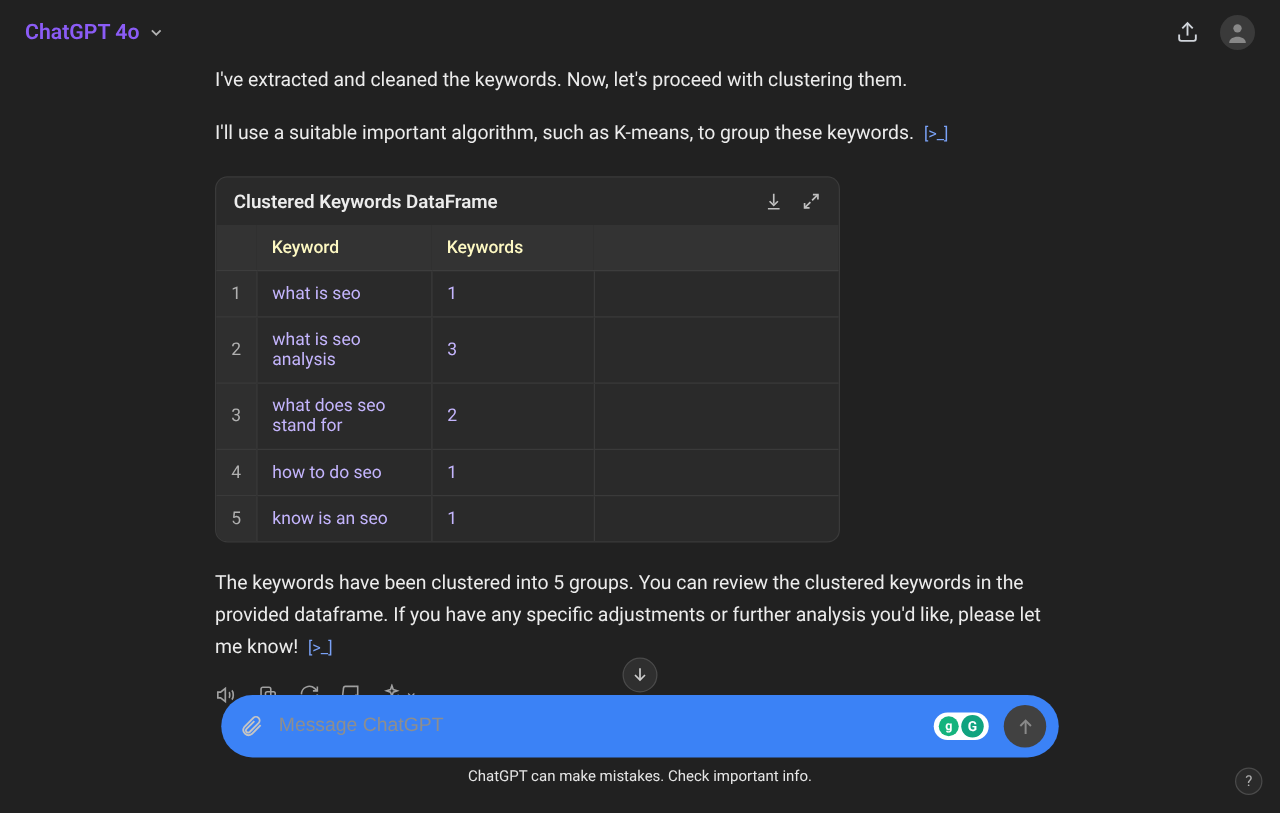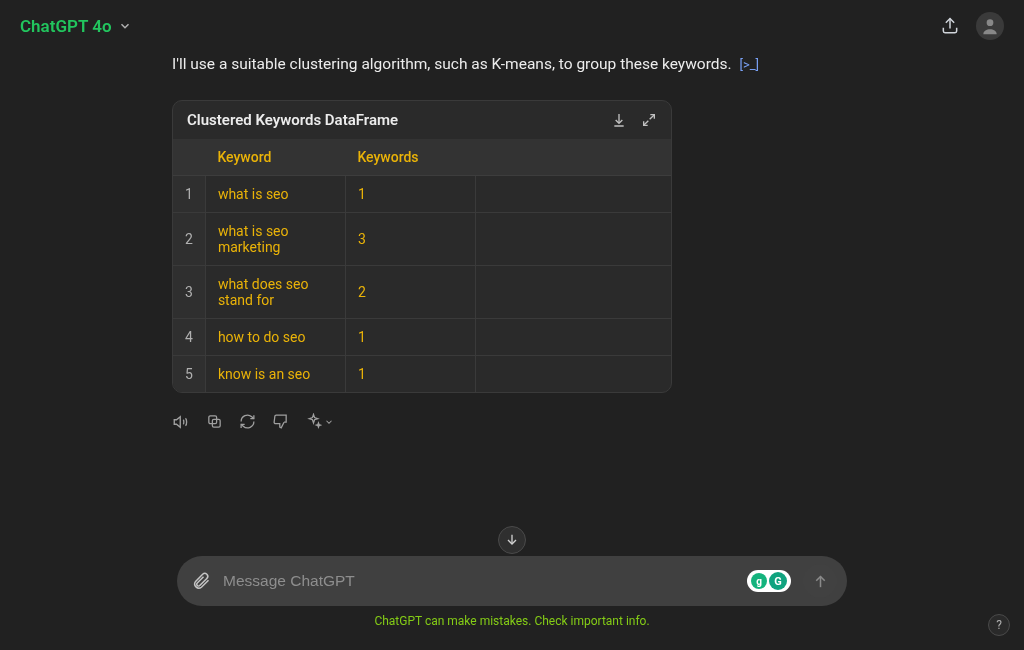--- a/index.html
+++ b/index.html
@@ -17,21 +17,21 @@
     align-items: center;
     justify-content: space-between;
     padding: 12px 20px;
   }
   .model-selector {
     display: flex;
     align-items: center;
     gap: 6px;
     font-size: 17px;
     font-weight: 600;
-    color: #22c55e;
+    color: #8b5cf6;
     cursor: pointer;
   }
   .header-right {
     display: flex;
     align-items: center;
     gap: 16px;
   }
   .avatar {
     width: 28px;
     height: 28px;
@@ -87,31 +87,31 @@
   .df-actions span { cursor: pointer; }
   table {
     width: 100%;
     border-collapse: collapse;
     font-size: 14px;
   }
   thead th {
     background: #333333;
     text-align: left;
     font-weight: 500;
-    color: #eab308;
+    color: #fef9c3;
     padding: 10px 12px;
     border-bottom: 1px solid #3d3d3d;
   }
   thead th:first-child { width: 32px; }
   thead th:nth-child(2) { width: 140px; }
   thead th:nth-child(3) { width: 130px; }
   tbody td {
     padding: 10px 12px;
     border-top: 1px solid #3a3a3a;
-    color: #eab308;
+    color: #c4b5fd;
     vertical-align: middle;
   }
   tbody td:first-child {
     color: #b0b0b0;
     text-align: center;
     background: #2f2f2f;
     border-right: 1px solid #3a3a3a;
   }
   tbody td:nth-child(2) { border-right: 1px solid #3a3a3a; }
   tbody td:nth-child(3) { border-right: 1px solid #3a3a3a; }
@@ -144,21 +144,21 @@
     bottom: 22px;
     left: 0;
     right: 0;
     display: flex;
     flex-direction: column;
     align-items: center;
     gap: 8px;
   }
   .input-bar {
     width: 670px;
-    background: #404040;
+    background: #3b82f6;
     border-radius: 28px;
     display: flex;
     align-items: center;
     padding: 8px 10px 8px 14px;
     gap: 12px;
   }
   .input-field {
     flex: 1;
     background: transparent;
     border: none;
@@ -187,21 +187,21 @@
     border-radius: 50%;
     background: #414141;
     display: flex;
     align-items: center;
     justify-content: center;
     color: #8a8a8a;
     cursor: pointer;
   }
   .disclaimer {
     font-size: 12px;
-    color: #84cc16;
+    color: #e5e5e5;
   }
   .help-btn {
     position: absolute;
     right: 14px;
     bottom: 14px;
     width: 22px;
     height: 22px;
     border-radius: 50%;
     border: 1px solid #4a4a4a;
     background: #2a2a2a;
@@ -237,22 +237,23 @@
     <div class="avatar">
       <svg viewBox="0 0 24 24" fill="#888">
           <circle cx="12" cy="8" r="4"></circle>
           <path d="M4 22c0-4 4-6 8-6s8 2 8 6"></path>
         </svg>
     </div>
   </div>
 </div>
 
 <div class="main">
+  <p class="msg">I've extracted and cleaned the keywords. Now, let's proceed with clustering them.</p>
   <p class="msg">
-    <span>I'll use a suitable clustering algorithm, such as K-means, to group these keywords.</span>
+    <span>I'll use a suitable important algorithm, such as K-means, to group these keywords.</span>
     <span class="code-link">[&gt;_]</span>
   </p>
 
   <div class="df-card">
     <div class="df-header">
       <div class="df-title">Clustered Keywords DataFrame</div>
       <div class="df-actions">
         <span>
           <svg width="16" height="16" viewBox="0 0 24 24" fill="none" stroke="#c0c0c0" stroke-width="2">
               <path d="M12 3v12"></path>
@@ -281,21 +282,21 @@
       </thead>
       <tbody>
         <tr>
           <td>1</td>
           <td>what is seo</td>
           <td>1</td>
           <td></td>
         </tr>
         <tr>
           <td>2</td>
-          <td>what is seo marketing</td>
+          <td>what is seo analysis</td>
           <td>3</td>
           <td></td>
         </tr>
         <tr>
           <td>3</td>
           <td>what does seo stand for</td>
           <td>2</td>
           <td></td>
         </tr>
         <tr>
@@ -307,20 +308,24 @@
         <tr>
           <td>5</td>
           <td>know is an seo</td>
           <td>1</td>
           <td></td>
         </tr>
       </tbody>
     </table>
   </div>
 
+  <p class="msg">
+    <span>The keywords have been clustered into 5 groups. You can review the clustered keywords in the provided dataframe. If you have any specific adjustments or further analysis you'd like, please let me know!</span>
+    <span class="code-link">[&gt;_]</span>
+  </p>
 
   <div class="action-row">
     <span>
       <svg width="18" height="18" viewBox="0 0 24 24" fill="none" stroke="#a0a0a0" stroke-width="1.8">
           <path d="M11 5 6 9H3v6h3l5 4V5z"></path>
           <path d="M15 9c1 1 1 5 0 6"></path>
           <path d="M18 7c2 2 2 8 0 10"></path>
         </svg>
     </span>
     <span>

